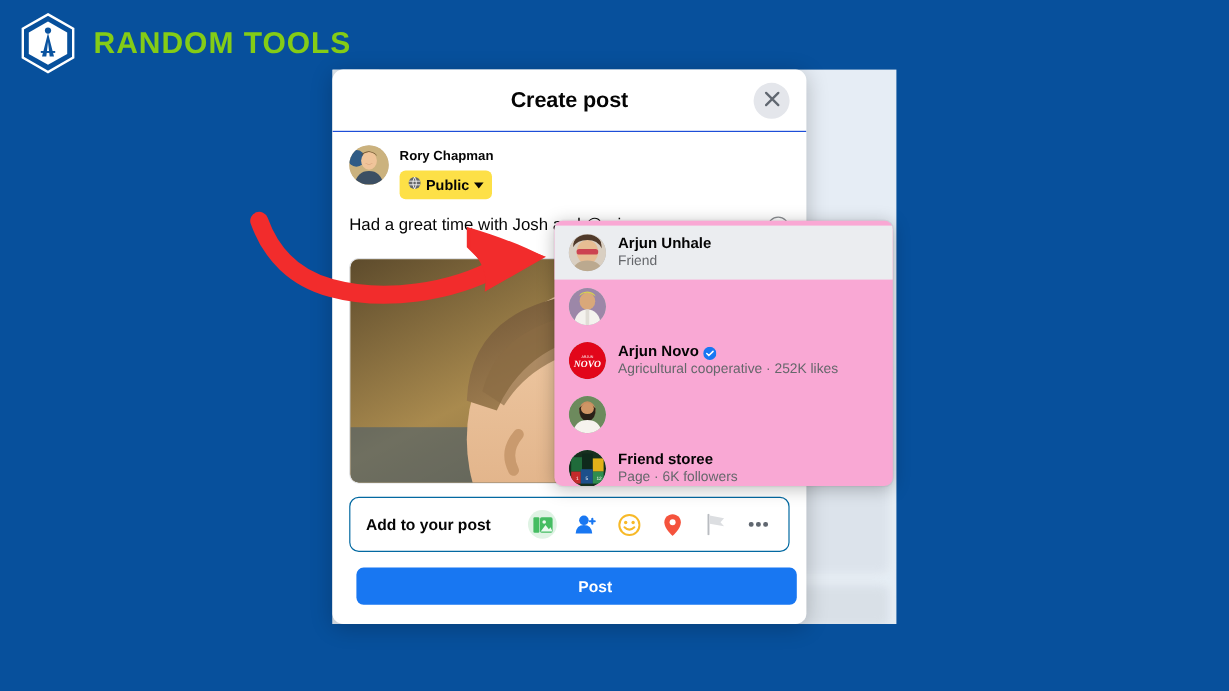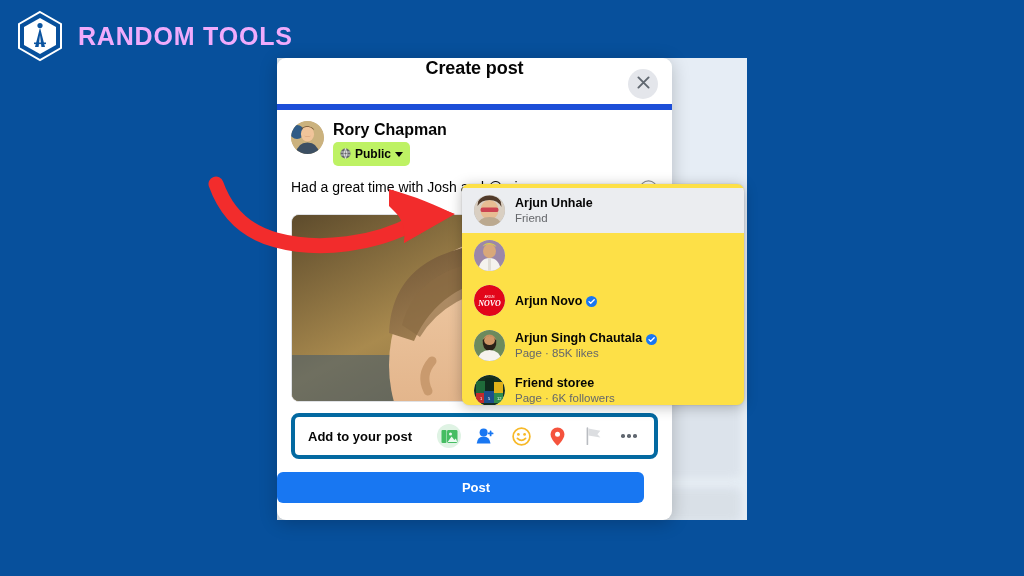--- a/index.html
+++ b/index.html
@@ -10,21 +10,21 @@
   }
   body { background: #07509c; position: relative; }
 
   
   .brand {
     position: absolute; left: 14px; top: 10px;
     display: flex; align-items: center; gap: 12px;
   }
   .brand-mark { width: 52px; height: 52px; position: relative; }
   .brand-text {
-    color: #f0abfc; font-size: 25px; font-weight: bold;
+    color: #84cc16; font-size: 25px; font-weight: bold;
     letter-spacing: 0.8px;
   }
 
   
   .bg-page {
     position: absolute; left: 277px; top: 58px;
     width: 470px; height: 462px;
     background: #ffffff; opacity: 0.90;
     overflow: hidden;
   }
@@ -50,22 +50,22 @@
   .modal {
     position: absolute; left: 277px; top: 58px;
     width: 395px; height: 462px;
     background: #ffffff;
     border-radius: 9px;
     box-shadow: 0 3px 18px rgba(0,0,0,0.22);
     overflow: hidden;
   }
   .modal-header {
     height: 52px; position: relative;
-    display: flex; align-items: flex-start; justify-content: center;
-    border-bottom: 6px solid #1d4ed8;
+    display: flex; align-items: center; justify-content: center;
+    border-bottom: 1px solid #1d4ed8;
   }
   .modal-title {
     font-size: 18px; font-weight: bold; color: #050505;
     letter-spacing: -0.1px;
   }
   .close-btn {
     position: absolute; right: 14px; top: 11px;
     width: 30px; height: 30px; border-radius: 50%;
     background: #e4e6eb; border: none; cursor: pointer;
     display: flex; align-items: center; justify-content: center;
@@ -73,25 +73,25 @@
 
   .composer { padding: 11px 14px 0 14px; }
   .author-row { display: flex; align-items: flex-start; gap: 9px; }
   .avatar {
     width: 33px; height: 33px; border-radius: 50%;
     overflow: hidden; flex: none; position: relative;
     background: #c8b48d;
   }
   .author-meta { padding-top: 1px; }
   .author-name {
-    font-size: 16px; font-weight: bold; color: #050505; line-height: 16px;
+    font-size: 11px; font-weight: bold; color: #050505; line-height: 16px;
   }
   .privacy-pill {
     margin-top: 4px; display: inline-flex; align-items: center; gap: 4px;
-    background: #bef264; border-radius: 5px;
+    background: #fde047; border-radius: 5px;
     padding: 3px 7px; cursor: pointer;
   }
   .privacy-label { font-size: 12px; font-weight: bold; color: #050505; }
   .caret {
     width: 0; height: 0; border-left: 4px solid transparent;
     border-right: 4px solid transparent; border-top: 5px solid #050505;
   }
 
   .post-text-row {
     margin-top: 12px; display: flex;
@@ -111,46 +111,46 @@
   .photo-frame {
     margin: 11px 14px 0 14px;
     height: 188px; border: 1px solid #dfe1e5;
     border-radius: 8px; overflow: hidden; position: relative;
     background: #8d7a52;
   }
   .photo-art { position: absolute; inset: 0; }
 
   .addto-bar {
     margin: 11px 14px 0 14px;
-    height: 46px; border: 4px solid #0369a1; border-radius: 8px;
+    height: 46px; border: 1px solid #0369a1; border-radius: 8px;
     display: flex; align-items: center;
     padding: 0 13px 0 13px; justify-content: space-between;
   }
   .addto-label { font-size: 13px; font-weight: bold; color: #050505; }
   .addto-icons { display: flex; align-items: center; gap: 12px; }
   .ic { width: 24px; height: 24px; display: flex; align-items: center; justify-content: center; cursor: pointer; }
   .ic-photo { background: #dff3e4; border-radius: 50%; }
   .more-dots { display: flex; gap: 2.5px; }
   .more-dots i { width: 3.5px; height: 3.5px; border-radius: 50%; background: #606770; display: block; }
 
   .post-btn {
-    margin: 13px 14px 0 0; height: 31px;
+    margin: 13px 14px 0 20px; height: 31px;
     background: #1877f2; color: #ffffff;
     border: none; border-radius: 6px; cursor: pointer;
     font-size: 13px; font-weight: bold;
     font-family: "Liberation Sans", sans-serif;
     width: calc(100% - 28px);
     padding-left: 31px;
   }
 
   
   .mention-panel {
     position: absolute; left: 462px; top: 184px;
     width: 282px; height: 221px;
-    background: #fde047; border-radius: 7px;
+    background: #f9a8d4; border-radius: 7px;
     box-shadow: 0 2px 14px rgba(0,0,0,0.26), 0 0 0 1px rgba(0,0,0,0.04);
     overflow: hidden; padding: 4px 0;
   }
   .mention-item {
     display: flex; align-items: center; gap: 10px;
     padding: 6px 12px; height: 45px; cursor: pointer;
   }
   .mention-item.active { background: #ebedf0; }
   .m-avatar {
     width: 31px; height: 31px; border-radius: 50%;
@@ -383,44 +383,33 @@
     <div class="m-texts">
       <div class="m-name">
         <span>Arjun Novo</span>
         <span class="verified">
           <svg width="11" height="11" viewBox="0 0 11 11">
             <circle cx="5.5" cy="5.5" r="5.5" fill="#1877f2"></circle>
             <path d="M3 5.6 L4.7 7.3 L8.2 3.8" stroke="#ffffff" stroke-width="1.3" fill="none" stroke-linecap="round" stroke-linejoin="round"></path>
           </svg>
         </span>
       </div>
+      <div class="m-sub">Agricultural cooperative · 252K likes</div>
     </div>
   </div>
 
   <div class="mention-item">
     <div class="m-avatar">
       <svg width="31" height="31" viewBox="0 0 31 31">
         <circle cx="15.5" cy="15.5" r="15.5" fill="#6d8a5d"></circle>
         <ellipse cx="15.5" cy="12" rx="6.8" ry="7.6" fill="#c98f60"></ellipse>
         <path d="M8.7 10 Q15.5 3 22.3 10.4 Q23 19.5 15.5 21.5 Q8 19.5 8.7 10 Z" fill="#2a2118"></path>
         <ellipse cx="15.5" cy="10.5" rx="5.4" ry="4.6" fill="#cf9665"></ellipse>
         <path d="M3 31 Q5.5 20 15.5 20 Q25.5 20 28 31 Z" fill="#f6f3ee"></path>
       </svg>
-    </div>
-    <div class="m-texts">
-      <div class="m-name">
-        <span>Arjun Singh Chautala</span>
-        <span class="verified">
-          <svg width="11" height="11" viewBox="0 0 11 11">
-            <circle cx="5.5" cy="5.5" r="5.5" fill="#1877f2"></circle>
-            <path d="M3 5.6 L4.7 7.3 L8.2 3.8" stroke="#ffffff" stroke-width="1.3" fill="none" stroke-linecap="round" stroke-linejoin="round"></path>
-          </svg>
-        </span>
-      </div>
-      <div class="m-sub">Page · 85K likes</div>
     </div>
   </div>
 
   <div class="mention-item">
     <div class="m-avatar">
       <svg width="31" height="31" viewBox="0 0 31 31">
         <circle cx="15.5" cy="15.5" r="15.5" fill="#16301f"></circle>
         <rect x="2" y="6" width="9" height="12" fill="#1f6b3a"></rect>
         <rect x="11" y="3" width="9" height="13" fill="#0f2a1c"></rect>
         <rect x="20" y="7" width="9" height="11" fill="#e0b119"></rect>

